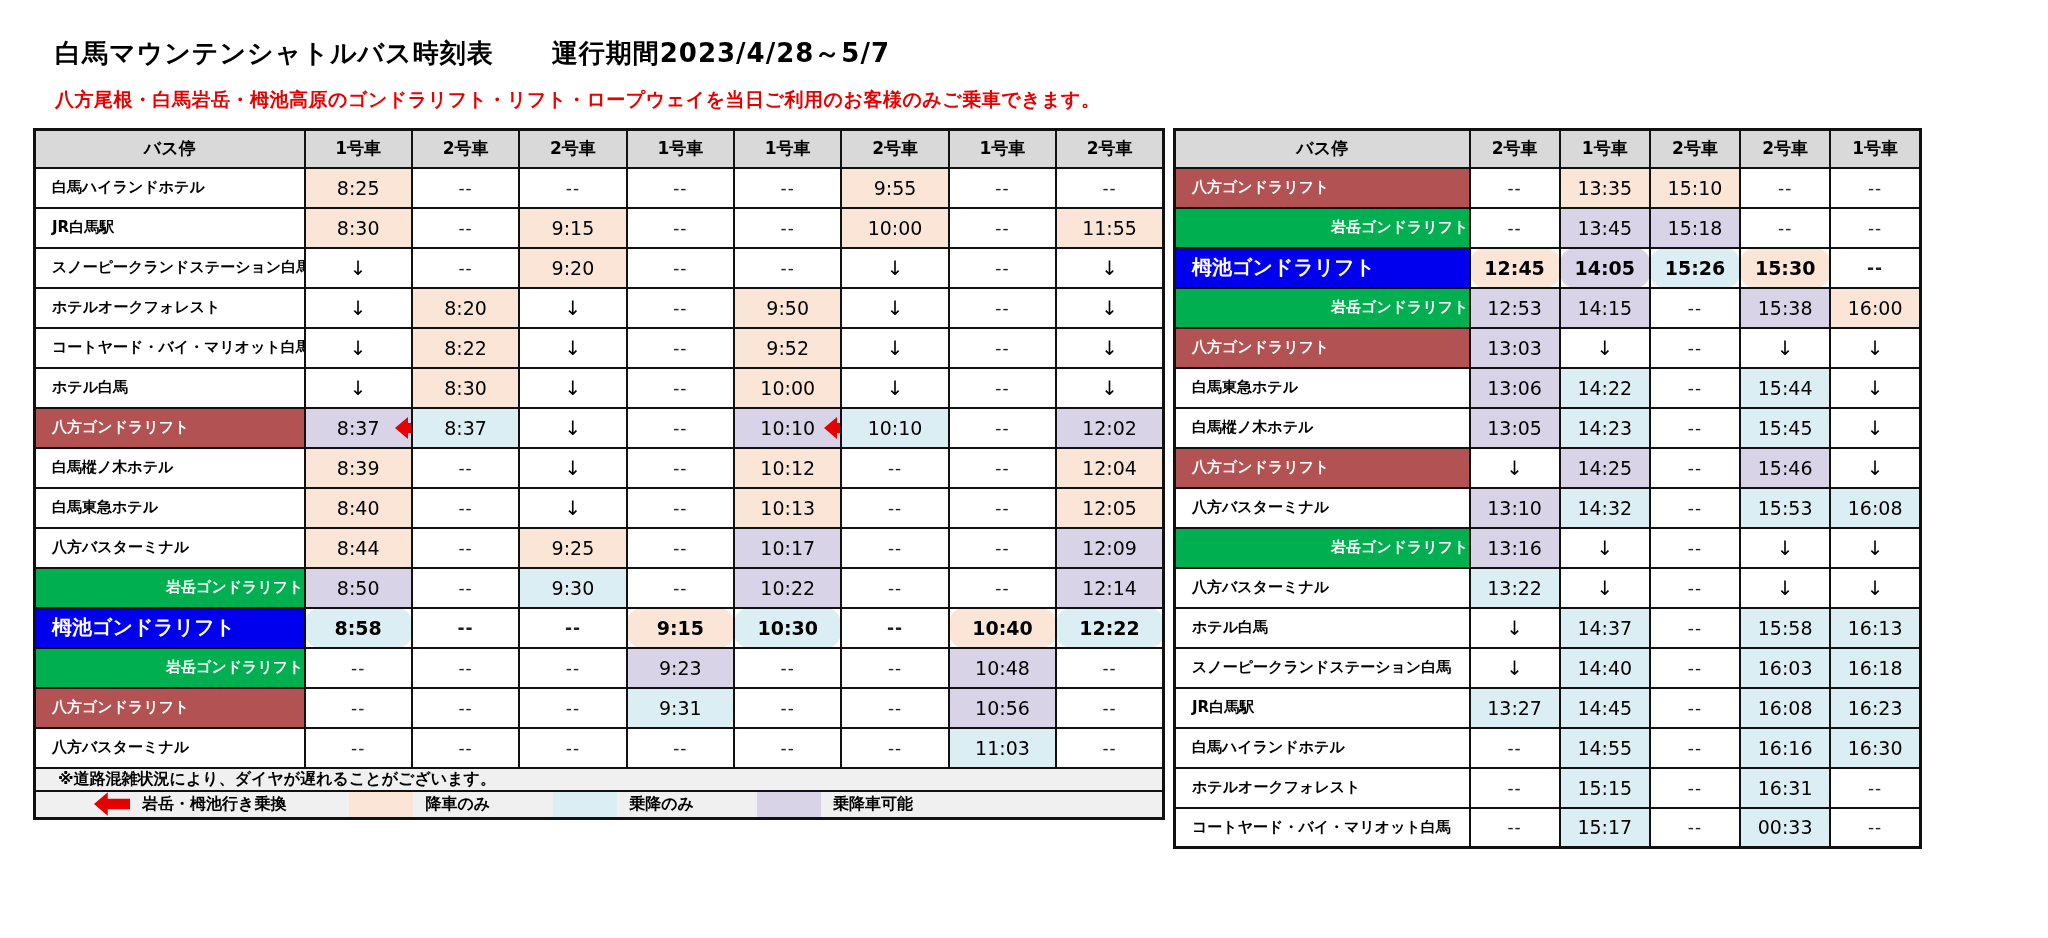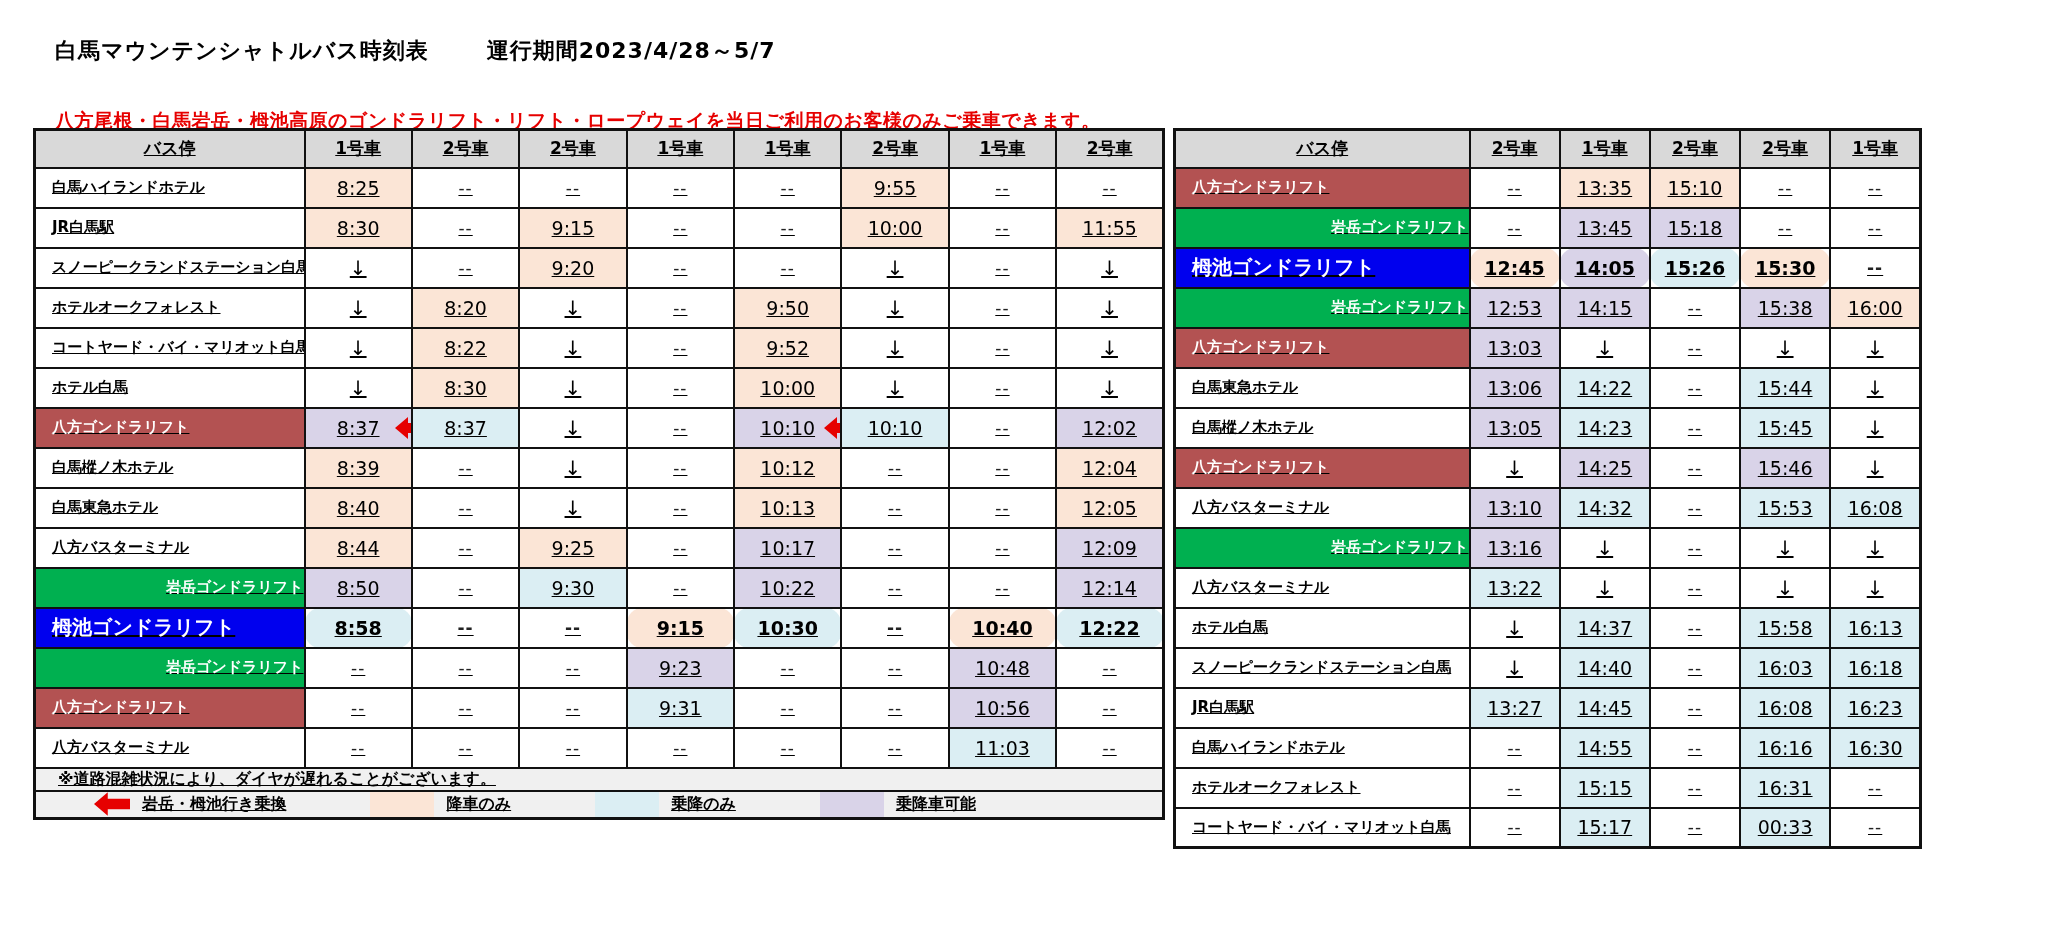--- a/index.html
+++ b/index.html
@@ -7,46 +7,46 @@
     --row-blue:#0000ee; --cell-peach:#fbe5d6; --cell-blue:#dbeef3; --cell-purple:#d9d3e8;
     --footer-bg:#f0f0f0; --grid:#111111;
   }
   *{box-sizing:border-box; margin:0; padding:0;}
   html,body{background:#ffffff;}
   body{
     width:2048px; height:938px; position:relative;
     font-family:"DejaVu Sans","Liberation Sans",sans-serif; color:#000;
   }
   .title-row{position:absolute; left:55px; top:36px; display:flex; gap:58px;
-    font-size:22px; font-weight:700; letter-spacing:1px;}
-  .notice{position:absolute; left:55px; top:108px; font-size:19px; font-weight:700;
+    font-size:26px; font-weight:700; letter-spacing:1px;}
+  .notice{position:absolute; left:55px; top:87px; font-size:19px; font-weight:700;
     color:var(--accent); letter-spacing:0.5px;}
   table.tt{position:absolute; top:128px; border-collapse:collapse; table-layout:fixed;
-    border:3px solid var(--grid); background:#fff;text-decoration:underline;}
+    border:3px solid var(--grid); background:#fff;}
   .tt-left{left:33px; width:1132px;}
   .tt-right{left:1173px; width:749px;}
   .tt th,.tt td{border:2px solid var(--grid); overflow:hidden; white-space:nowrap;}
   .tt th{height:38px; background:var(--header-bg); font-size:17px; font-weight:700; text-align:center;}
   .tt td{height:40px;}
   td.stop{font-size:15px; font-weight:600; text-align:left; padding-left:16px;}
   td.time{font-size:19px; font-weight:500; text-align:center; position:relative;}
   td.time.dash{font-size:17px; color:#222; letter-spacing:1px;}
   td.time.down{font-size:20px; font-weight:400;}
   tr.row-happo td.stop{background:var(--row-red); color:#fff;}
   tr.row-iwatake td.stop{background:var(--row-green); color:#fff;text-align:right;}
   tr.row-tsugaike td.stop{background:var(--row-blue); color:#fff; font-size:20px; font-weight:700;}
   tr.row-tsugaike td.time{font-weight:700;border-radius:15px;}
   td.c-peach{background:var(--cell-peach);}
   td.c-blue{background:var(--cell-blue);}
   td.c-purple{background:var(--cell-purple);}
   .cell-arrow{position:absolute; right:-18px; top:50%; transform:translateY(-50%);
     width:34px; height:22px; z-index:3; display:block;}
   td.footer-cell{background:var(--footer-bg); text-align:left; height:20px;}
   .note-text{font-size:16px; font-weight:600; padding-left:22px;}
-  .legend-wrap{display:flex; align-items:center; gap:84px; padding-left:58px;}
+  .legend-wrap{display:flex; align-items:center; gap:63px; padding-left:58px;}
   .legend-item{display:flex; align-items:center; gap:12px; font-size:16px; font-weight:600;}
   .swatch{display:inline-block; width:64px; height:25px;}
   .sw-peach{background:var(--cell-peach);} .sw-blue{background:var(--cell-blue);} .sw-purple{background:var(--cell-purple);}
 </style>
 </head>
 <body>
 
 <div class="title-row">
   <span>白馬マウンテンシャトルバス時刻表</span>
   <span>運行期間2023/4/28～5/7</span>

